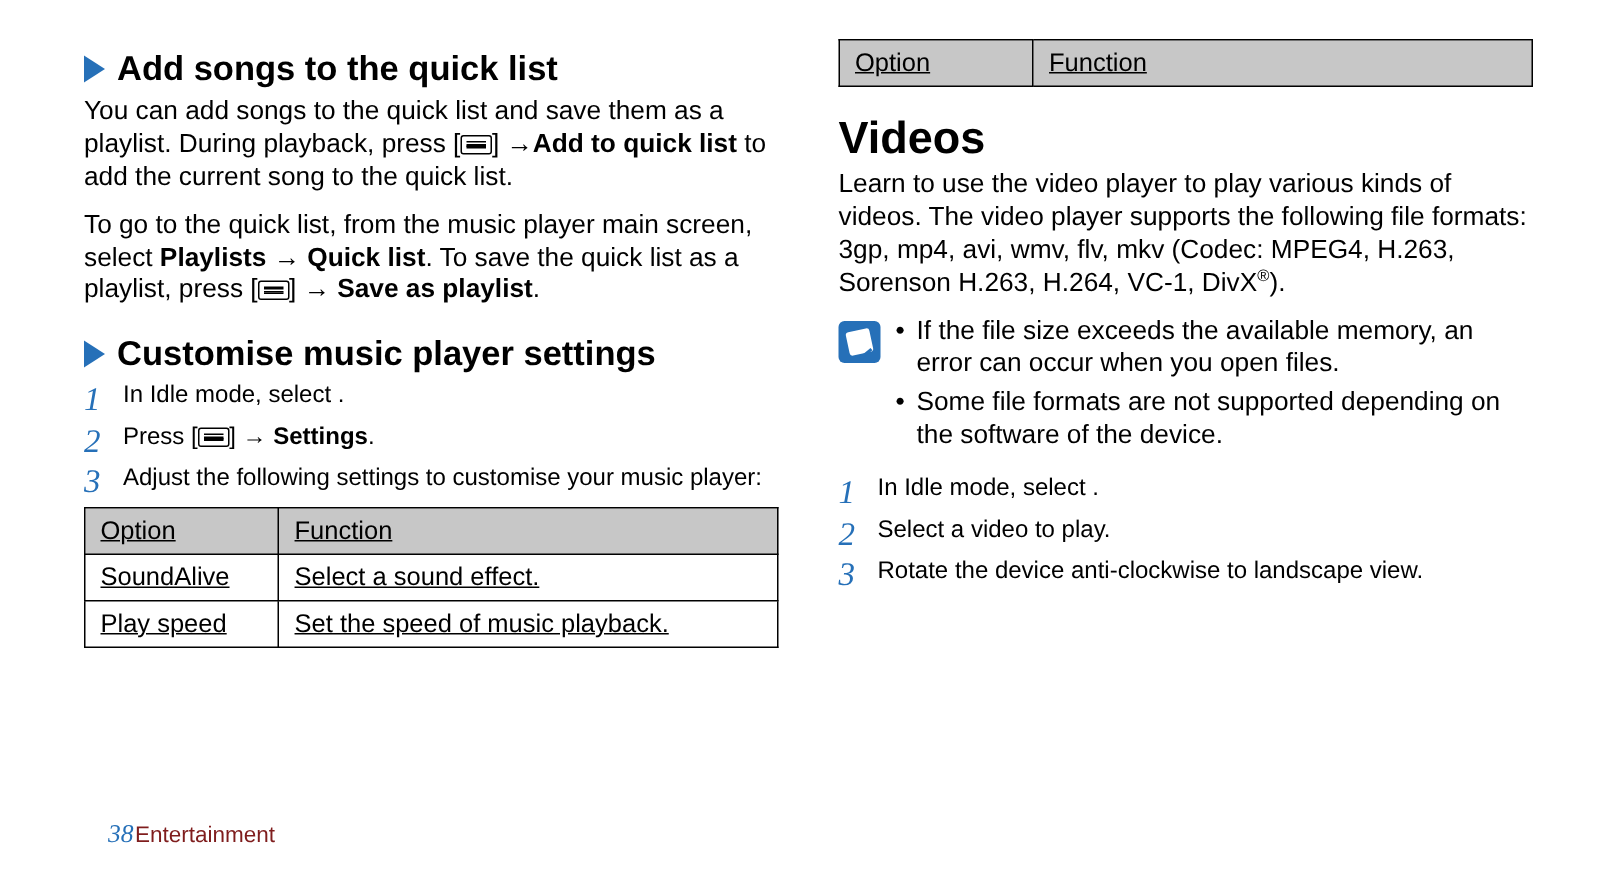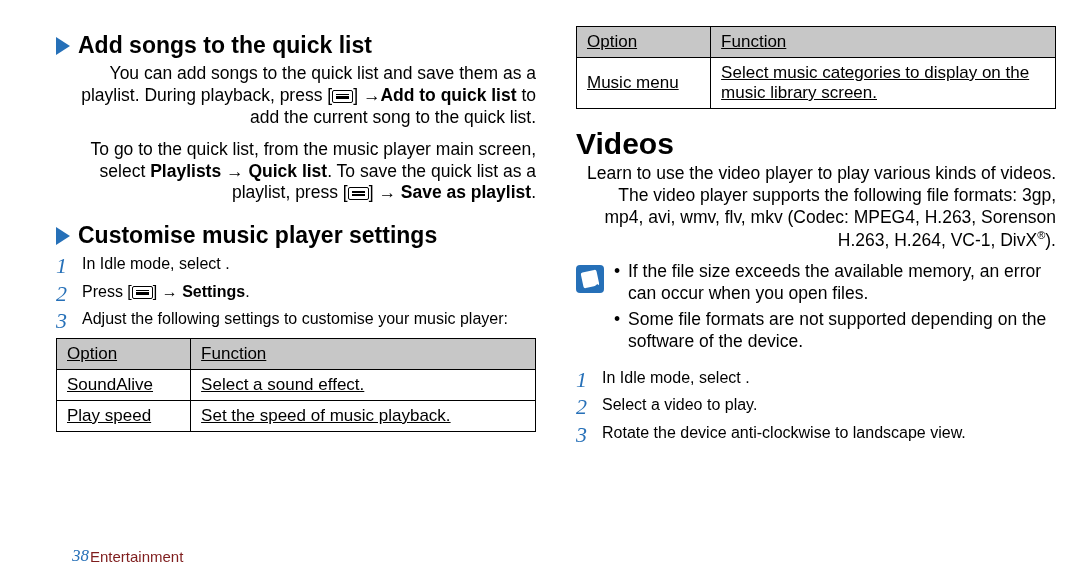--- a/index.html
+++ b/index.html
@@ -6,21 +6,21 @@
   body {
     width: 1080px;
     height: 586px;
     background: #fff;
     font-family: "Segoe UI", Arial, sans-serif;
     color: #000;
     position: relative;
   }
   .page {
     display: flex;
-    padding: 26px 24px 0 56px;
+    padding: 26px 58px 0 56px;
     gap: 40px;
   }
   .col { flex: 1; }
   .sub-head {
     font-size: 23px;
     font-weight: bold;
     display: flex;
     align-items: center;
     margin-bottom: 4px;
     margin-top: 6px;
@@ -30,21 +30,20 @@
     width: 0; height: 0;
     border-top: 9px solid transparent;
     border-bottom: 9px solid transparent;
     border-left: 14px solid #2670b8;
     margin-right: 8px;
   }
   p.body {
     font-size: 17.5px;
     line-height: 1.25;
     margin-bottom: 10px;
-    text-align: right;
   }
   .bold { font-weight: bold; }
   .menu-icon {
     display: inline-block;
     width: 21px; height: 13px;
     border: 1px solid #000;
     border-radius: 2px;
     vertical-align: -2px;
     position: relative;
   }
@@ -220,24 +219,20 @@
       </table>
   </div>
 
   <div class="col">
     <table class="opts" style="margin-top:0">
       <tbody>
           <tr>
         <th style="width:28%">Option</th>
         <th>Function</th>
       </tr>
-      <tr>
-        <td>Music menu</td>
-        <td>Select music categories to display on the music library screen.</td>
-      </tr>
     </tbody>
       </table>
 
     <div class="section-title">Videos</div>
     <p class="body">
       <span>Learn to use the video player to play various kinds of videos. The video player supports the following file formats: 3gp, mp4, avi, wmv, flv, mkv (Codec: MPEG4, H.263, Sorenson H.263, H.264, VC-1, DivX</span><span class="reg">®</span><span>).</span>
     </p>
 
     <div class="note-box">
       <div class="note-icon"></div>

